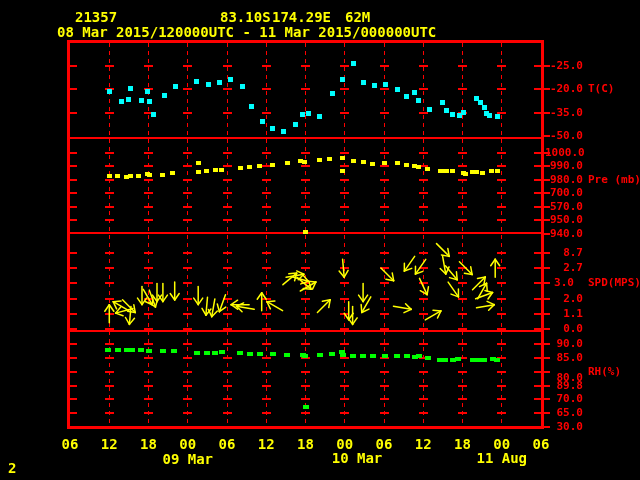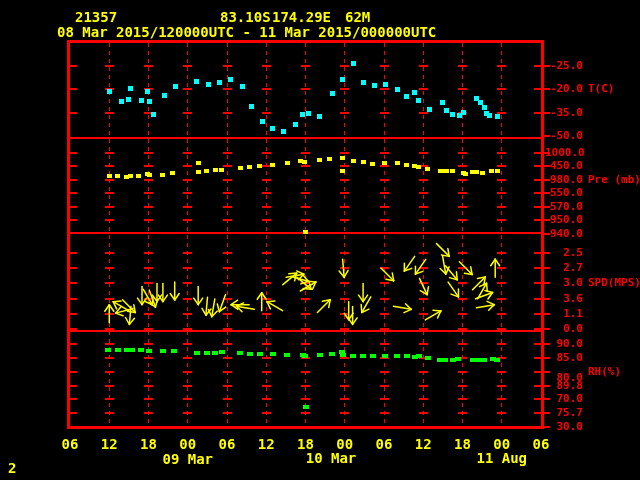--- a/index.html
+++ b/index.html
@@ -151,25 +151,25 @@
     <div class="abs dot dot-temperature" style="left: 461.31px; top: 109.692px; width: 5px; height: 5px; background: rgb(0, 255, 255);"></div>
     <div class="abs dot dot-temperature" style="left: 473.74px; top: 95.6906px; width: 5px; height: 5px; background: rgb(0, 255, 255);"></div>
     <div class="abs dot dot-temperature" style="left: 477.665px; top: 100.358px; width: 5px; height: 5px; background: rgb(0, 255, 255);"></div>
     <div class="abs dot dot-temperature" style="left: 481.59px; top: 105.491px; width: 5px; height: 5px; background: rgb(0, 255, 255);"></div>
     <div class="abs dot dot-temperature" style="left: 484.206px; top: 110.625px; width: 5px; height: 5px; background: rgb(0, 255, 255);"></div>
     <div class="abs dot dot-temperature" style="left: 487.477px; top: 113.425px; width: 5px; height: 5px; background: rgb(0, 255, 255);"></div>
     <div class="abs dot dot-temperature" style="left: 494.673px; top: 114.359px; width: 5px; height: 5px; background: rgb(0, 255, 255);"></div>
     <div class="abs redbar" style="left: 542px; top: 151.979px; width: 8px; height: 2px;"></div>
     <div class="abs ylab num" style="left: 545px; top: 146.979px; width: 38px; height: 12px;">1000.0</div>
     <div class="abs redbar" style="left: 542px; top: 165.473px; width: 8px; height: 2px;"></div>
-    <div class="abs ylab num" style="left: 545px; top: 160.473px; width: 38px; height: 12px;">450.0</div>
+    <div class="abs ylab num" style="left: 545px; top: 160.473px; width: 38px; height: 12px;">990.0</div>
     <div class="abs redbar" style="left: 542px; top: 178.967px; width: 8px; height: 2px;"></div>
     <div class="abs ylab num" style="left: 545px; top: 173.967px; width: 38px; height: 12px;">980.0</div>
     <div class="abs redbar" style="left: 542px; top: 192.462px; width: 8px; height: 2px;"></div>
-    <div class="abs ylab num" style="left: 545px; top: 187.462px; width: 38px; height: 12px;">550.0</div>
+    <div class="abs ylab num" style="left: 545px; top: 187.462px; width: 38px; height: 12px;">700.0</div>
     <div class="abs redbar" style="left: 542px; top: 205.956px; width: 8px; height: 2px;"></div>
     <div class="abs ylab num" style="left: 545px; top: 200.956px; width: 38px; height: 12px;">570.0</div>
     <div class="abs redbar" style="left: 542px; top: 219.45px; width: 8px; height: 2px;"></div>
     <div class="abs ylab num" style="left: 545px; top: 214.45px; width: 38px; height: 12px;">950.0</div>
     <div class="abs redbar" style="left: 542px; top: 232.945px; width: 8px; height: 2px;"></div>
     <div class="abs ylab num" style="left: 545px; top: 227.945px; width: 38px; height: 12px;">940.0</div>
     <div class="abs redbar" style="left: 69px; top: 151.979px; width: 8px; height: 2px;"></div>
     <div class="abs redbar" style="left: 534px; top: 151.979px; width: 8px; height: 2px;"></div>
     <div class="abs redbar" style="left: 104.75px; top: 151.979px; width: 9px; height: 2px;"></div>
     <div class="abs redbar" style="left: 144px; top: 151.979px; width: 9px; height: 2px;"></div>
@@ -288,27 +288,27 @@
     <div class="abs dot dot-pressure" style="left: 444.302px; top: 168.926px; width: 5px; height: 4px; background: rgb(255, 255, 0);"></div>
     <div class="abs dot dot-pressure" style="left: 450.189px; top: 168.926px; width: 5px; height: 4px; background: rgb(255, 255, 0);"></div>
     <div class="abs dot dot-pressure" style="left: 460.656px; top: 170.95px; width: 5px; height: 4px; background: rgb(255, 255, 0);"></div>
     <div class="abs dot dot-pressure" style="left: 463.273px; top: 172.03px; width: 5px; height: 4px; background: rgb(255, 255, 0);"></div>
     <div class="abs dot dot-pressure" style="left: 470.469px; top: 170.006px; width: 5px; height: 4px; background: rgb(255, 255, 0);"></div>
     <div class="abs dot dot-pressure" style="left: 474.394px; top: 170.006px; width: 5px; height: 4px; background: rgb(255, 255, 0);"></div>
     <div class="abs dot dot-pressure" style="left: 480.281px; top: 170.95px; width: 5px; height: 4px; background: rgb(255, 255, 0);"></div>
     <div class="abs dot dot-pressure" style="left: 489.44px; top: 168.926px; width: 5px; height: 4px; background: rgb(255, 255, 0);"></div>
     <div class="abs dot dot-pressure" style="left: 494.673px; top: 168.926px; width: 5px; height: 4px; background: rgb(255, 255, 0);"></div>
     <div class="abs redbar" style="left: 542px; top: 252.056px; width: 8px; height: 2px;"></div>
-    <div class="abs ylab num" style="left: 545px; top: 247.056px; width: 38px; height: 12px;">2.5</div>
+    <div class="abs ylab num" style="left: 545px; top: 247.056px; width: 38px; height: 12px;">8.7</div>
     <div class="abs redbar" style="left: 542px; top: 267.25px; width: 8px; height: 2px;"></div>
     <div class="abs ylab num" style="left: 545px; top: 262.25px; width: 38px; height: 12px;">2.7</div>
     <div class="abs redbar" style="left: 542px; top: 282.443px; width: 8px; height: 2px;"></div>
-    <div class="abs ylab num" style="left: 545px; top: 277.443px; width: 38px; height: 12px;">3.0</div>
+    <div class="abs ylab num" style="left: 545px; top: 277.443px; width: 38px; height: 12px; text-align: center;">3.0</div>
     <div class="abs redbar" style="left: 542px; top: 297.637px; width: 8px; height: 2px;"></div>
-    <div class="abs ylab num" style="left: 545px; top: 292.637px; width: 38px; height: 12px;">3.6</div>
+    <div class="abs ylab num" style="left: 545px; top: 292.637px; width: 38px; height: 12px;">2.0</div>
     <div class="abs redbar" style="left: 542px; top: 312.831px; width: 8px; height: 2px;"></div>
     <div class="abs ylab num" style="left: 545px; top: 307.831px; width: 38px; height: 12px;">1.1</div>
     <div class="abs redbar" style="left: 542px; top: 328.025px; width: 8px; height: 2px;"></div>
     <div class="abs ylab num" style="left: 545px; top: 323.025px; width: 38px; height: 12px;">0.0</div>
     <div class="abs redbar" style="left: 69px; top: 252.056px; width: 8px; height: 2px;"></div>
     <div class="abs redbar" style="left: 534px; top: 252.056px; width: 8px; height: 2px;"></div>
     <div class="abs redbar" style="left: 104.75px; top: 252.056px; width: 9px; height: 2px;"></div>
     <div class="abs redbar" style="left: 144px; top: 252.056px; width: 9px; height: 2px;"></div>
     <div class="abs redbar" style="left: 183.251px; top: 252.056px; width: 9px; height: 2px;"></div>
     <div class="abs redbar" style="left: 222.501px; top: 252.056px; width: 9px; height: 2px;"></div>
@@ -389,21 +389,21 @@
     <div class="abs ylab num" style="left: 545px; top: 338.003px; width: 38px; height: 12px;">90.0</div>
     <div class="abs redbar" style="left: 542px; top: 356.836px; width: 8px; height: 2px;"></div>
     <div class="abs ylab num" style="left: 545px; top: 351.836px; width: 38px; height: 12px;">85.0</div>
     <div class="abs redbar" style="left: 542px; top: 370.669px; width: 8px; height: 2px;"></div>
     <div class="abs ylab num" style="left: 545px; top: 365.669px; width: 38px; height: 12px; margin-top: 6px;">80.0</div>
     <div class="abs redbar" style="left: 542px; top: 384.501px; width: 8px; height: 2px;"></div>
     <div class="abs ylab num" style="left: 545px; top: 379.501px; width: 38px; height: 12px;">89.8</div>
     <div class="abs redbar" style="left: 542px; top: 398.334px; width: 8px; height: 2px;"></div>
     <div class="abs ylab num" style="left: 545px; top: 393.334px; width: 38px; height: 12px;">70.0</div>
     <div class="abs redbar" style="left: 542px; top: 412.167px; width: 8px; height: 2px;"></div>
-    <div class="abs ylab num" style="left: 545px; top: 407.167px; width: 38px; height: 12px;">75.7</div>
+    <div class="abs ylab num" style="left: 545px; top: 407.167px; width: 38px; height: 12px;">65.0</div>
     <div class="abs redbar" style="left: 542px; top: 426px; width: 8px; height: 2px;"></div>
     <div class="abs ylab num" style="left: 545px; top: 421px; width: 38px; height: 12px;">30.0</div>
     <div class="abs redbar" style="left: 69px; top: 343.003px; width: 8px; height: 2px;"></div>
     <div class="abs redbar" style="left: 534px; top: 343.003px; width: 8px; height: 2px;"></div>
     <div class="abs redbar" style="left: 104.75px; top: 343.003px; width: 9px; height: 2px;"></div>
     <div class="abs redbar" style="left: 144px; top: 343.003px; width: 9px; height: 2px;"></div>
     <div class="abs redbar" style="left: 183.251px; top: 343.003px; width: 9px; height: 2px;"></div>
     <div class="abs redbar" style="left: 222.501px; top: 343.003px; width: 9px; height: 2px;"></div>
     <div class="abs redbar" style="left: 261.751px; top: 343.003px; width: 9px; height: 2px;"></div>
     <div class="abs redbar" style="left: 301.001px; top: 343.003px; width: 9px; height: 2px;"></div>
@@ -527,21 +527,21 @@
     <div class="abs ytext hourlab" style="left: 218.001px; top: 437px; width: 18px; height: 14px;">06</div>
     <div class="abs ytext hourlab" style="left: 257.251px; top: 437px; width: 18px; height: 14px;">12</div>
     <div class="abs ytext hourlab" style="left: 296.501px; top: 437px; width: 18px; height: 14px;">18</div>
     <div class="abs ytext hourlab" style="left: 335.751px; top: 437px; width: 18px; height: 14px;">00</div>
     <div class="abs ytext hourlab" style="left: 375.002px; top: 437px; width: 18px; height: 14px;">06</div>
     <div class="abs ytext hourlab" style="left: 414.252px; top: 437px; width: 18px; height: 14px;">12</div>
     <div class="abs ytext hourlab" style="left: 453.502px; top: 437px; width: 18px; height: 14px;">18</div>
     <div class="abs ytext hourlab" style="left: 492.752px; top: 437px; width: 18px; height: 14px;">00</div>
     <div class="abs ytext hourlab" style="left: 532.002px; top: 437px; width: 18px; height: 14px;">06</div>
     <div class="abs ytext datelab" style="left: 161.751px; top: 452px; width: 52px; height: 14px;">09 Mar</div>
-    <div class="abs ytext datelab" style="left: 305px; top: 451px; width: 52px; height: 14px;">10 Mar</div>
+    <div class="abs ytext datelab" style="left: 331px; top: 451px; width: 52px; height: 14px;">10 Mar</div>
     <div class="abs ytext datelab" style="left: 475.752px; top: 451px; width: 52px; height: 14px;">11 Aug</div>
   </div>
 <svg id="wind-svg" class="abs" width="640" height="480">
     <g transform="translate(109.3,313.8) rotate(0)">
       <line x1="0" y1="9" x2="0" y2="-9" stroke="#ffff00" stroke-width="1.5" stroke-linecap="round"></line>
       <line x1="0" y1="-9" x2="-4.5" y2="-2.5" stroke="#ffff00" stroke-width="1.5" stroke-linecap="round"></line>
       <line x1="0" y1="-9" x2="4.5" y2="-2.5" stroke="#ffff00" stroke-width="1.5" stroke-linecap="round"></line>
     </g>
     <g transform="translate(121.0,306.2) rotate(300)">
       <line x1="0" y1="9" x2="0" y2="-9" stroke="#ffff00" stroke-width="1.5" stroke-linecap="round"></line>

